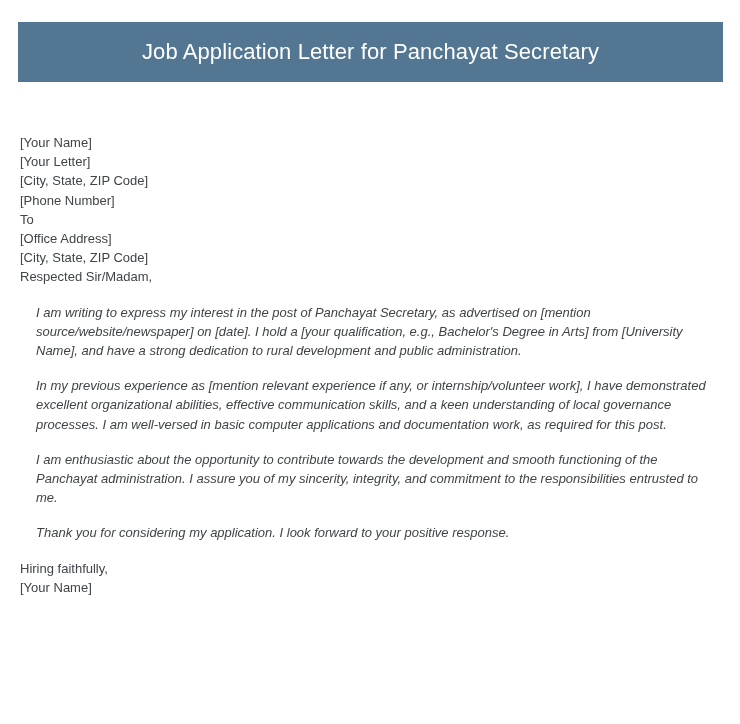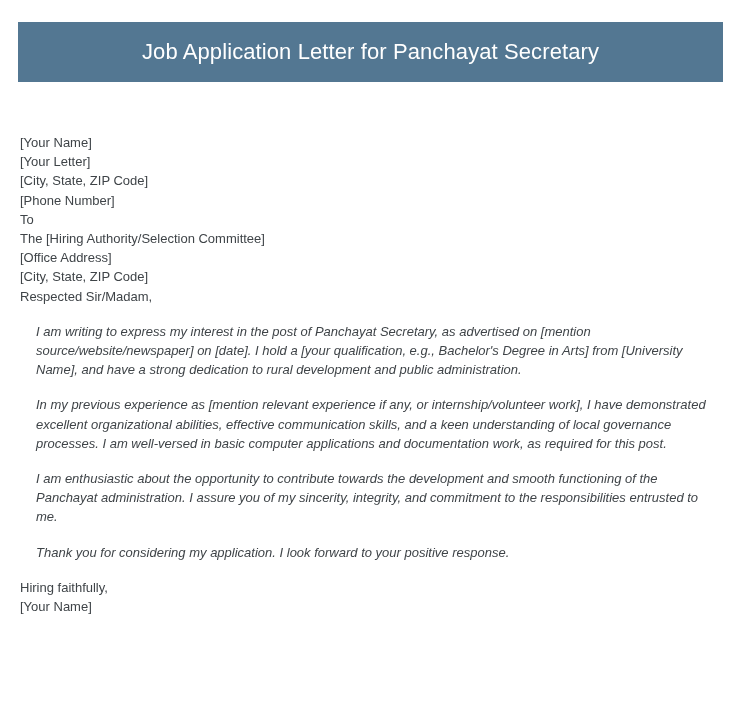--- a/index.html
+++ b/index.html
@@ -84,21 +84,20 @@
 
     <div>
       <span class="letter-line">[Your Name]</span>
       <span class="letter-line">[Your Letter]</span>
       <span class="letter-line">[City, State, ZIP Code]</span>
       <span class="letter-line">[Phone Number]</span>
     </div>
 
     <div>
       <span class="letter-line">To</span>
-      <span class="letter-line">The [Hiring Authority/Selection Committee]</span>
       <span class="letter-line">[Office Address]</span>
       <span class="letter-line">[City, State, ZIP Code]</span>
     </div>
 
 
     <span class="letter-line">Respected Sir/Madam,</span>
 
     <p class="letter-para">I am writing to express my interest in the post of Panchayat Secretary, as advertised on [mention source/website/newspaper] on [date]. I hold a [your qualification, e.g., Bachelor's Degree in Arts] from [University Name], and have a strong dedication to rural development and public administration.</p>
     <p class="letter-para">In my previous experience as [mention relevant experience if any, or internship/volunteer work], I have demonstrated excellent organizational abilities, effective communication skills, and a keen understanding of local governance processes. I am well-versed in basic computer applications and documentation work, as required for this post.</p>
     <p class="letter-para">I am enthusiastic about the opportunity to contribute towards the development and smooth functioning of the Panchayat administration. I assure you of my sincerity, integrity, and commitment to the responsibilities entrusted to me.</p>

